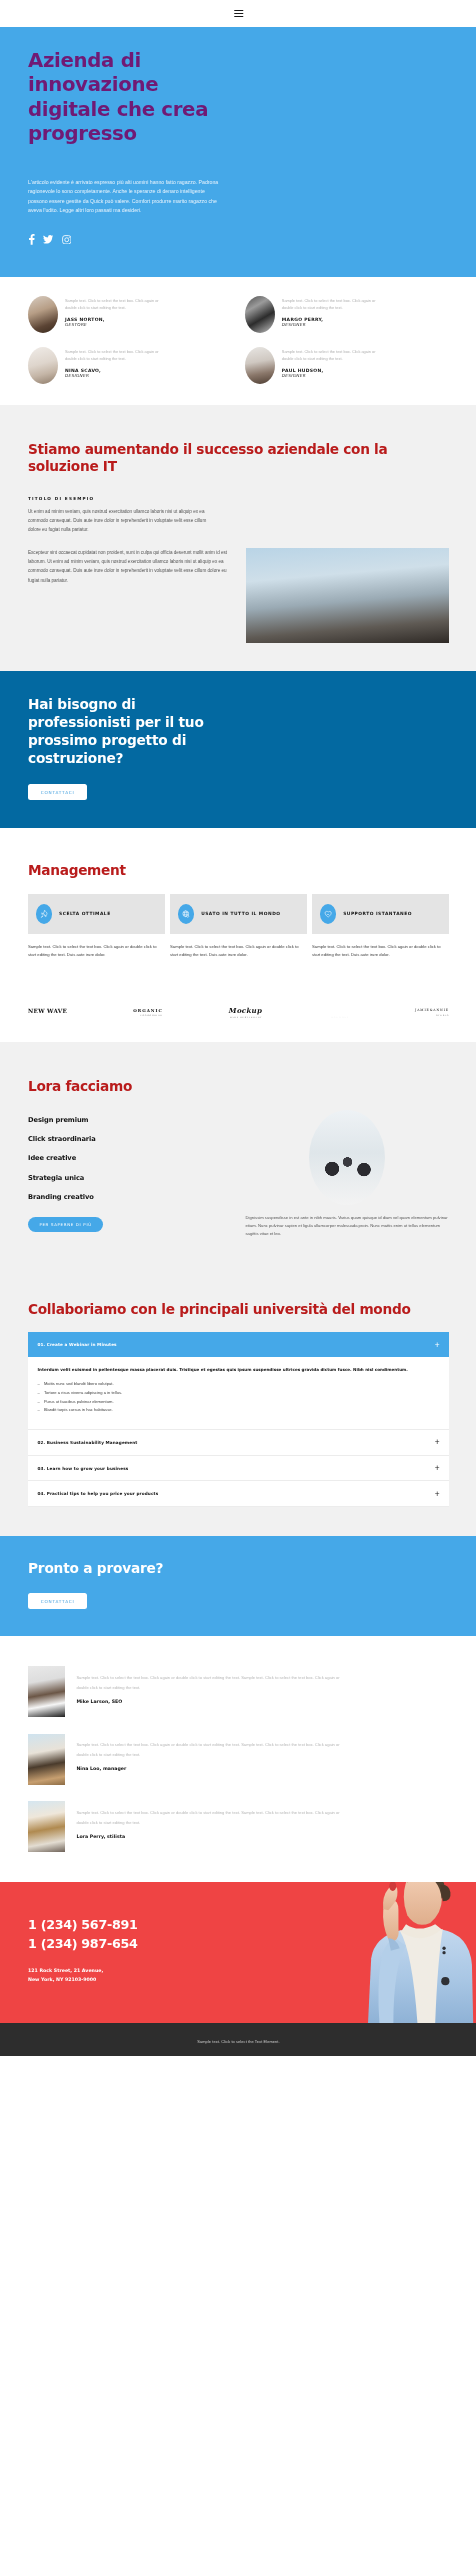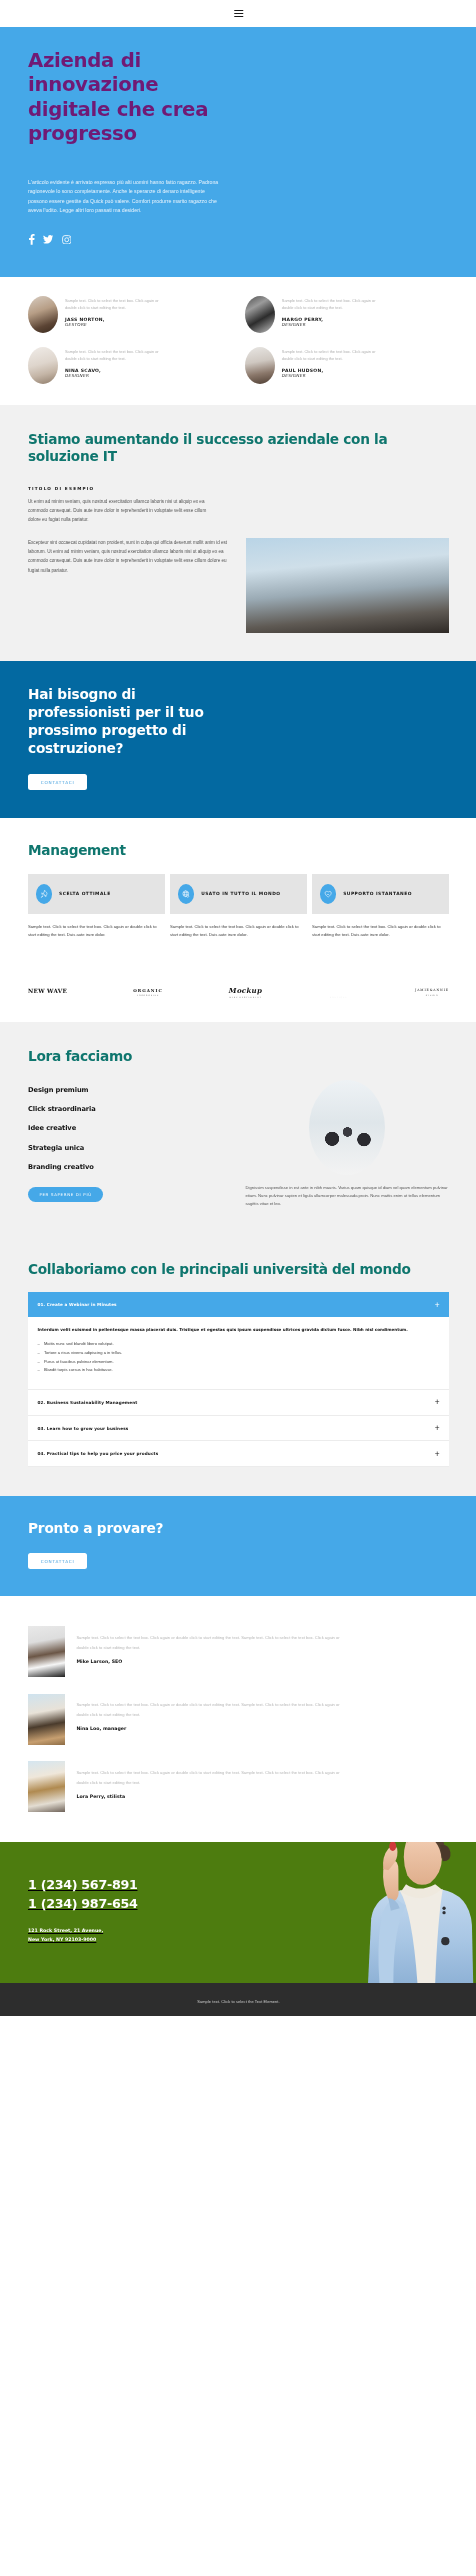--- a/index.html
+++ b/index.html
@@ -112,21 +112,22 @@
   
   .sec-grey { background: #f1f1f1; }
   .sec-white { background: #ffffff; }
 
   h2.big {
     font-family: "DejaVu Sans", sans-serif;
     font-weight: 700;
     font-size: 13.7px;
     line-height: 1.26;
     letter-spacing: -0.3px;
-    color: #0f766e;
+    color: #b91c1c;
+    margin-top: 10px;
   }
 
   .it-sec { padding: 25.4px 28px 28px 28px; }
   .kicker {
     margin-top: 21px;
     font-family: "DejaVu Sans", sans-serif;
     font-weight: 700;
     font-size: 4.2px;
     letter-spacing: 1.2px;
     color: #151515;
@@ -227,21 +228,21 @@
     padding-right: 6.4px;
   }
 
   
   .logos {
     padding: 21.6px 28px 24px 28px;
     display: flex;
     align-items: center;
     justify-content: space-between;
   }
-  .logo { position: relative; text-align: center; }
+  .logo { position: relative; text-align: right; }
   .logo .lg-main {
     font-family: "DejaVu Serif", serif;
     font-weight: 700;
     color: #111111;
     letter-spacing: 0.3px;
   }
   .logo .lg-sub {
     font-family: "DejaVu Serif", serif;
     font-size: 1.9px;
     letter-spacing: 0.8px;
@@ -376,26 +377,25 @@
   .testi-name {
     margin-top: 5.7px;
     font-family: "DejaVu Sans", sans-serif;
     font-weight: 700;
     font-size: 4.7px;
     color: #131313;
   }
 
   
   .contact {
-    background: #4d7c0f;
+    background: #ef4444;
     position: relative;
     padding: 33px 32px 38px 28px;
     min-height: 125px;
     overflow: hidden;
-    text-decoration: underline;
   }
   .contact .phone {
     font-family: "DejaVu Sans", sans-serif;
     font-weight: 700;
     color: #ffffff;
     font-size: 12.7px;
     line-height: 1.5;
     letter-spacing: -0.3px;
     position: relative;
     z-index: 2;

